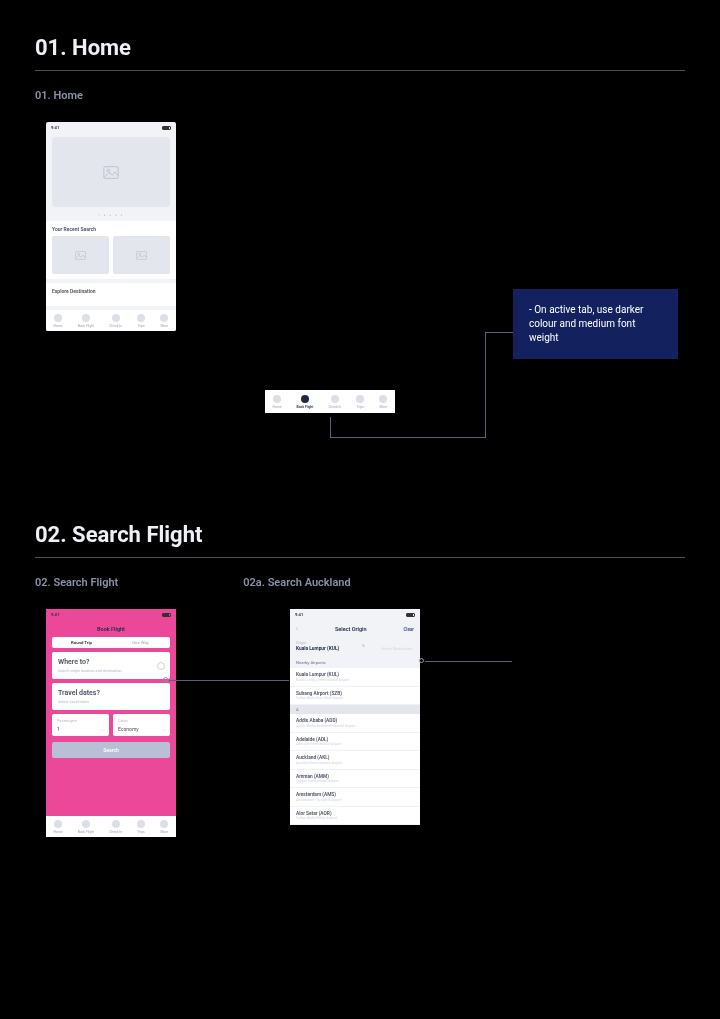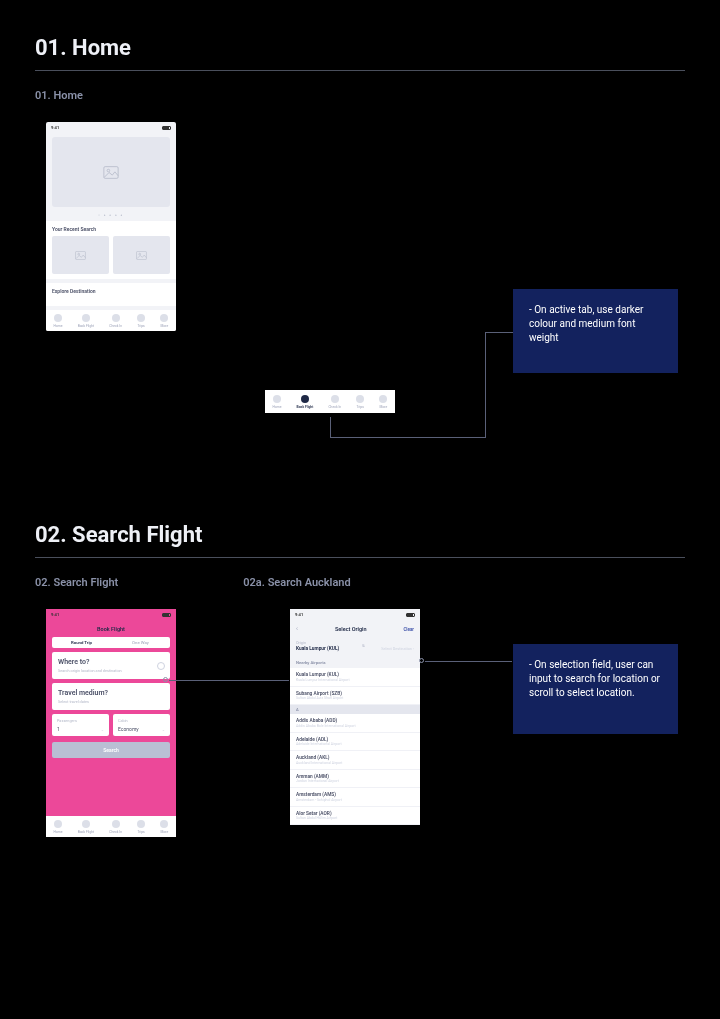--- a/index.html
+++ b/index.html
@@ -170,21 +170,21 @@
         <div class="circ"></div>
         <span>More</span>
       </div>
   </div>
 
   <div class="connector conn1a"></div>
   <div class="connector conn1b"></div>
   <div class="connector conn1c"></div>
   <div class="connector conn1d"></div>
 
-  <div class="note note1" style="height:84px;">- On active tab, use darker colour and medium font weight</div>
+  <div class="note note1" style="height:70px;">- On active tab, use darker colour and medium font weight</div>
 </div>
 
 <div class="section2">
   <h2 class="section-title">02. Search Flight</h2>
   <hr class="divider">
   <div class="sub-row">
     <div class="subheading">02. Search Flight</div>
     <div class="subheading">02a. Search Auckland</div>
   </div>
 
@@ -198,21 +198,21 @@
       <div class="p2-header">Book Flight</div>
       <div class="seg">
         <div class="sel">Round Trip</div>
         <div>One Way</div>
       </div>
       <div class="field iconright">
         <div class="big">Where to?</div>
         <div class="small">Search origin location and destination</div>
       </div>
       <div class="field">
-        <div class="big">Travel medium?</div>
+        <div class="big">Travel dates?</div>
         <div class="small">Select travel dates</div>
       </div>
       <div class="twocol">
         <div class="col">
           <div class="lbl">Passengers</div>
           <div class="val">
               <span>1</span>
               <span class="chev">⌄</span>
             </div>
         </div>
@@ -302,15 +302,14 @@
       <div class="listitem">
           <div class="code">Alor Setar (AOR)</div>
           <div class="sub">Sultan Abdul Halim Airport</div>
         </div>
     </div>
 
     <div class="pointer-dot" style="left:384px; top:49px;"></div>
     <div class="connector" style="left:390px; top:52px; width:87px; height:0; border-top:1px solid #5a6078;"></div>
     <div class="connector" style="left:390px; top:52px; width:0; height:0;"></div>
 
-    <div class="note note2" style="height:90px;">- On selection field, user can input to search for location or scroll to select location.</div>
   </div>
 </div>
 
 </body></html>

